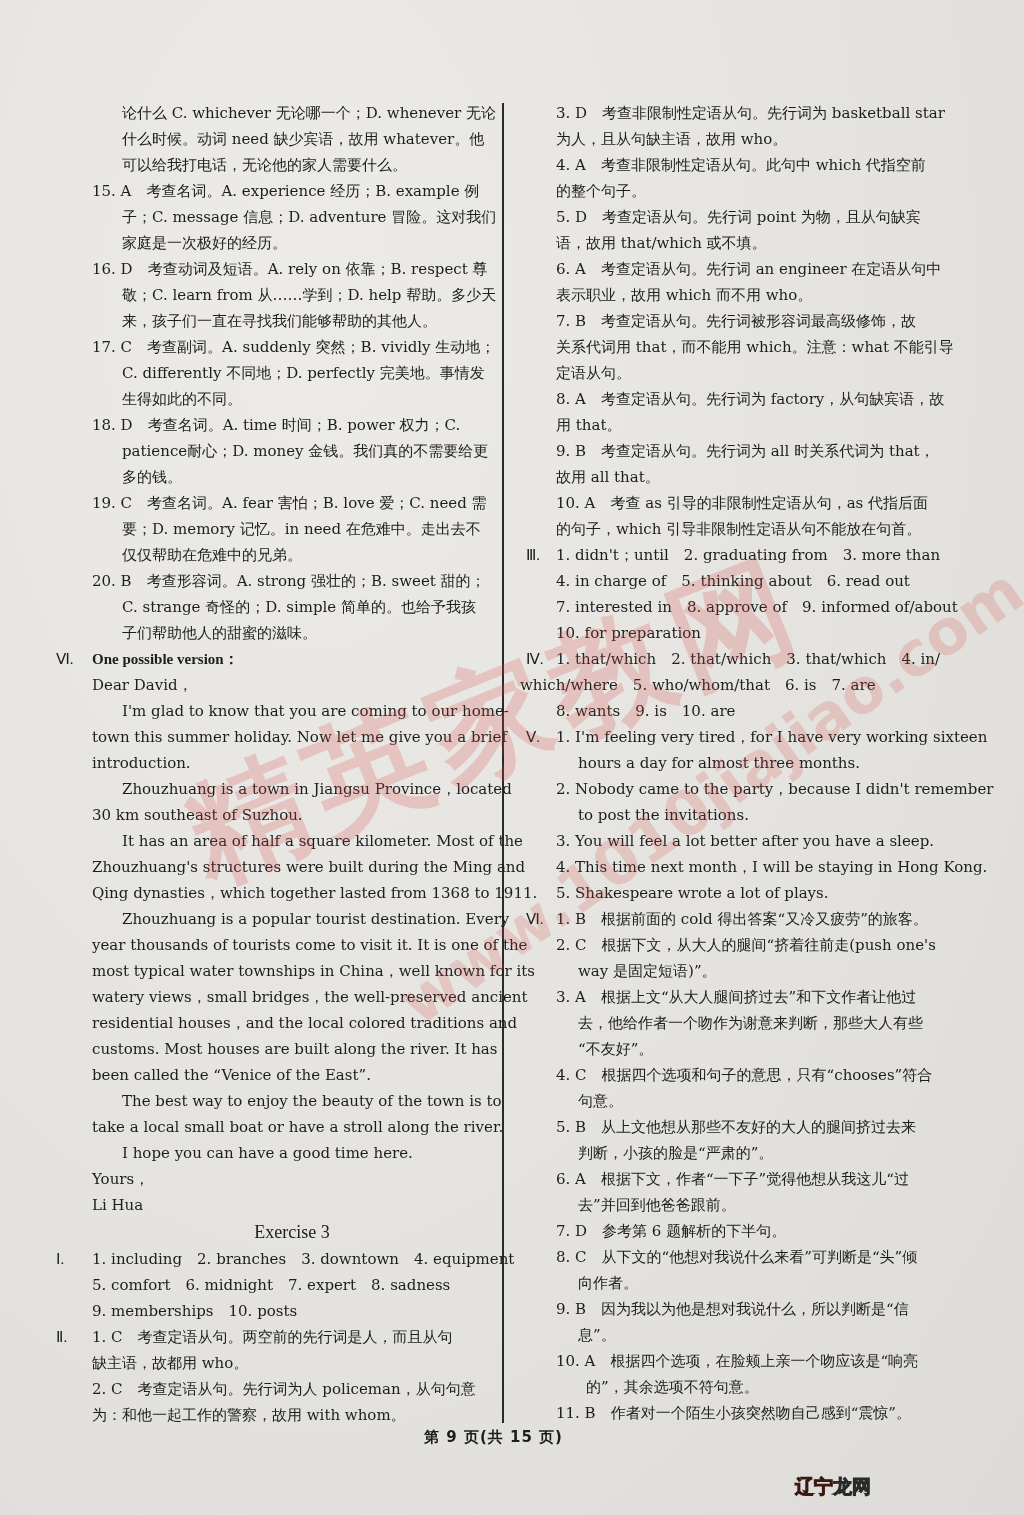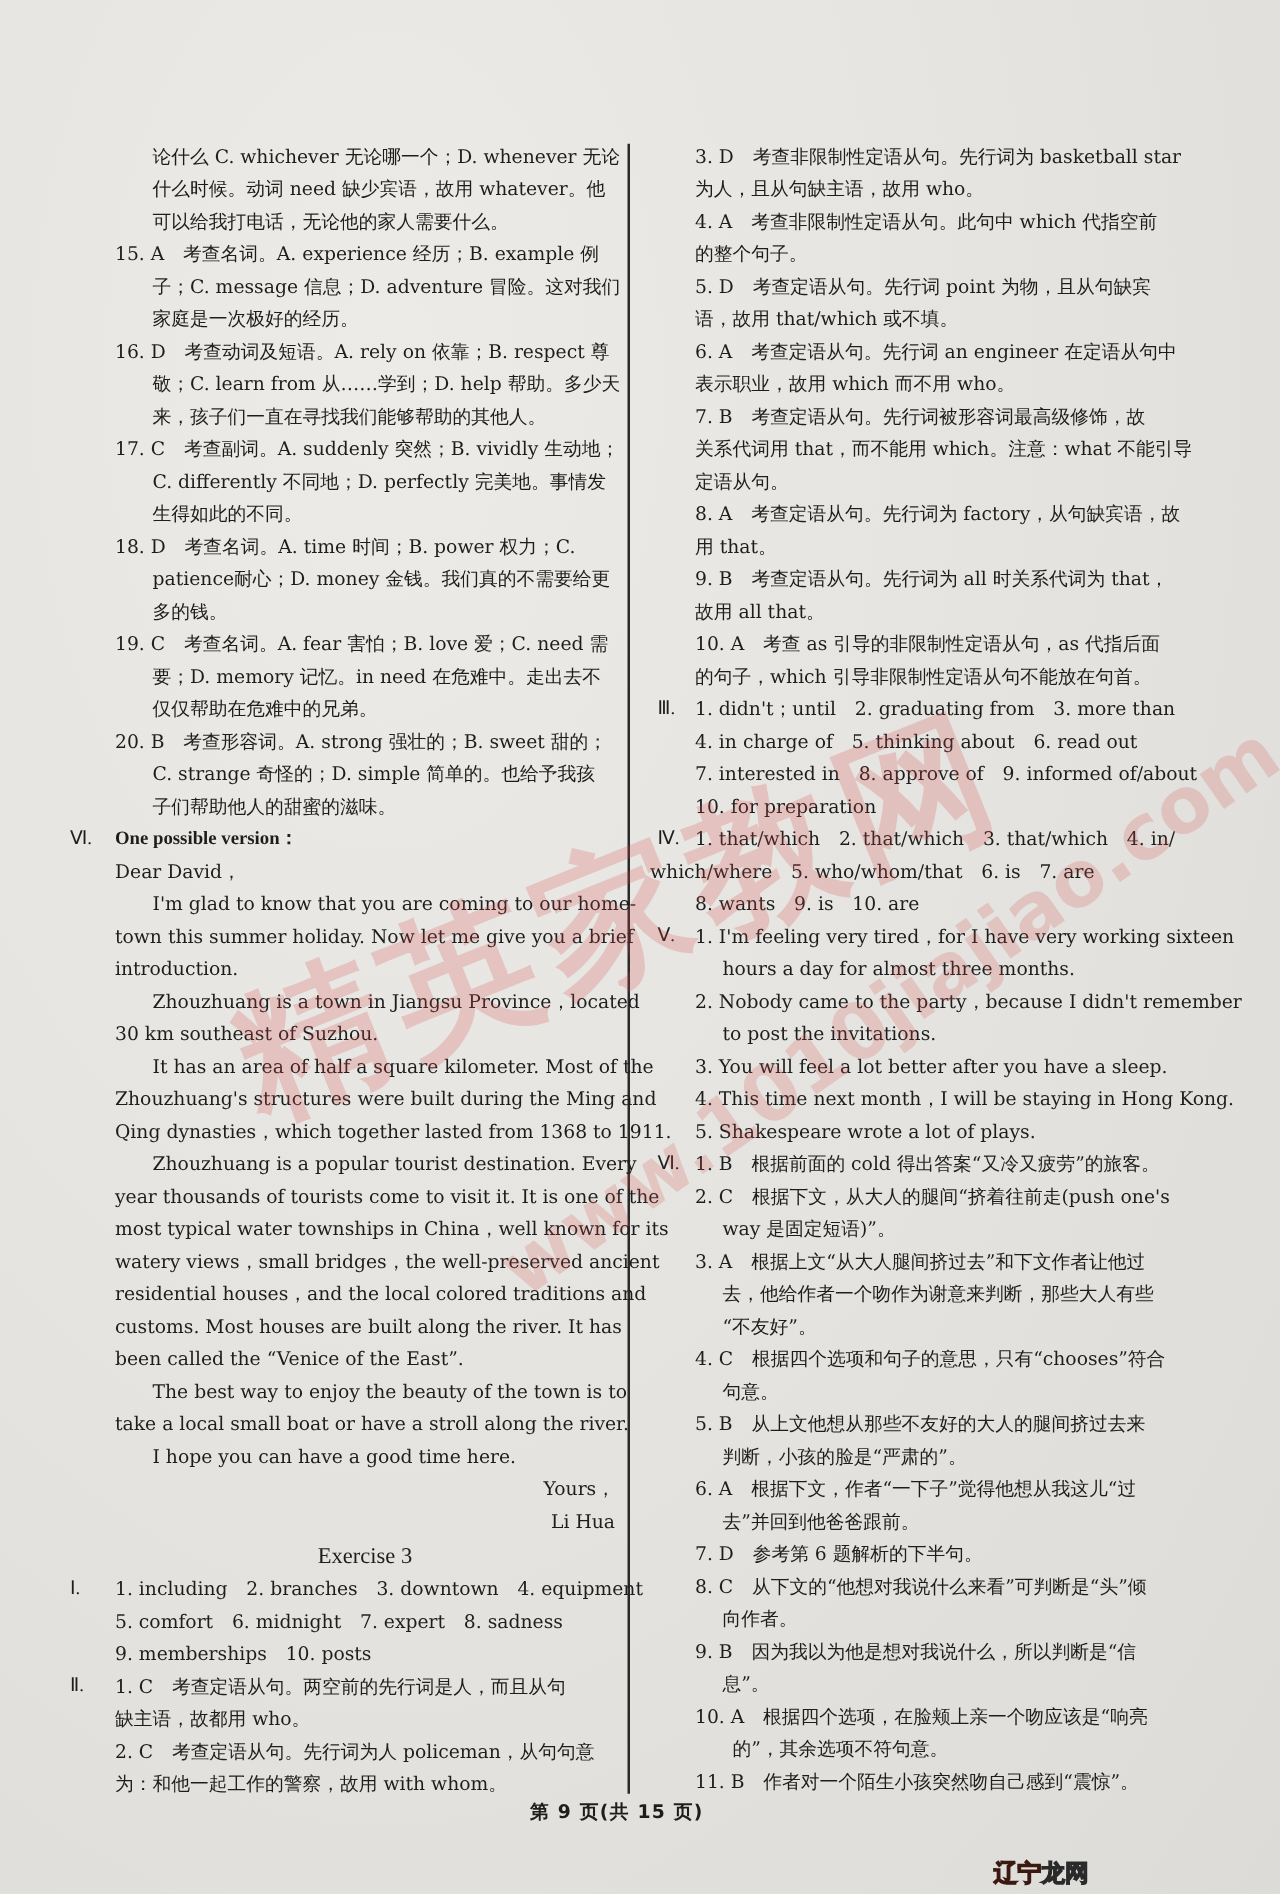--- a/index.html
+++ b/index.html
@@ -3,33 +3,33 @@
 <meta charset="utf-8">
 <style>
   html, body { margin: 0; padding: 0; }
   body {
     width: 1024px; height: 1515px; overflow: hidden; position: relative;
     background: #e6e5e1;
     background-image: radial-gradient(ellipse at 30% 20%, #ecebe7 0%, #e3e2de 60%, #dcdbd7 100%);
     font-family: "DejaVu Serif", "Liberation Serif", serif;
     color: #1d1d1d;
   }
-  .page { position: absolute; left: 0; top: 0; width: 1024px; height: 1077px; margin-top: 12px; }
+  .page { position: absolute; left: 0; top: 0; width: 1024px; height: 1077px; }
   .col { position: absolute; top: 100px; font-size: 15px; line-height: 26px; }
   .col-left { left: 92px; width: 400px; }
   .col-right { left: 556px; width: 404px; }
   .divider { position: absolute; left: 502px; top: 103px; width: 2px; height: 1320px; background: #2a2a2a; }
   .line { white-space: nowrap; height: 26px; overflow: visible; text-align: justify; }
   .indent1 { padding-left: 30px; }
   .hang { position: relative; }
   .roman { position: absolute; left: -36px; top: 0; font-family: "Liberation Serif", serif; }
   .roman-r { position: absolute; left: -30px; top: 0; font-family: "Liberation Serif", serif; }
   .bold { font-weight: bold; font-family: "Liberation Serif", serif; }
   .u { text-underline-offset: 3px; }
-  .right { text-align: right; }
+  .right { text-align: left; }
   .ex-title { font-weight: normal; font-size: 18px; text-align: center; height: 28px; line-height: 28px; font-family: "Liberation Serif", serif; }
   .footer { position: absolute; left: 424px; top: 1428px; font-size: 15px; font-family: "DejaVu Sans", sans-serif; font-weight: bold; letter-spacing: 1px; }
   .logo { position: absolute; left: 795px; top: 1474px; font-family: "DejaVu Sans", sans-serif; font-weight: bold; font-size: 19px; }
   .logo .a { color: #404040; -webkit-text-stroke: 1px #3a1a10; }
   .logo .b { color: #0369a1; -webkit-text-stroke: 1px #2a2a2a; }
   .wm1 { position: absolute; left: 170px; top: 640px; font-size: 120px; color: rgba(215, 70, 70, 0.22); transform: rotate(-22deg); font-family: "DejaVu Sans", sans-serif; font-weight: bold; letter-spacing: 10px; pointer-events: none; white-space: nowrap; }
   .wm2 { position: absolute; left: 340px; top: 760px; font-size: 62px; color: rgba(215, 70, 70, 0.20); transform: rotate(-35deg); font-family: "DejaVu Sans", sans-serif; font-weight: bold; pointer-events: none; white-space: nowrap; }
 </style>
 </head>
 <body>

